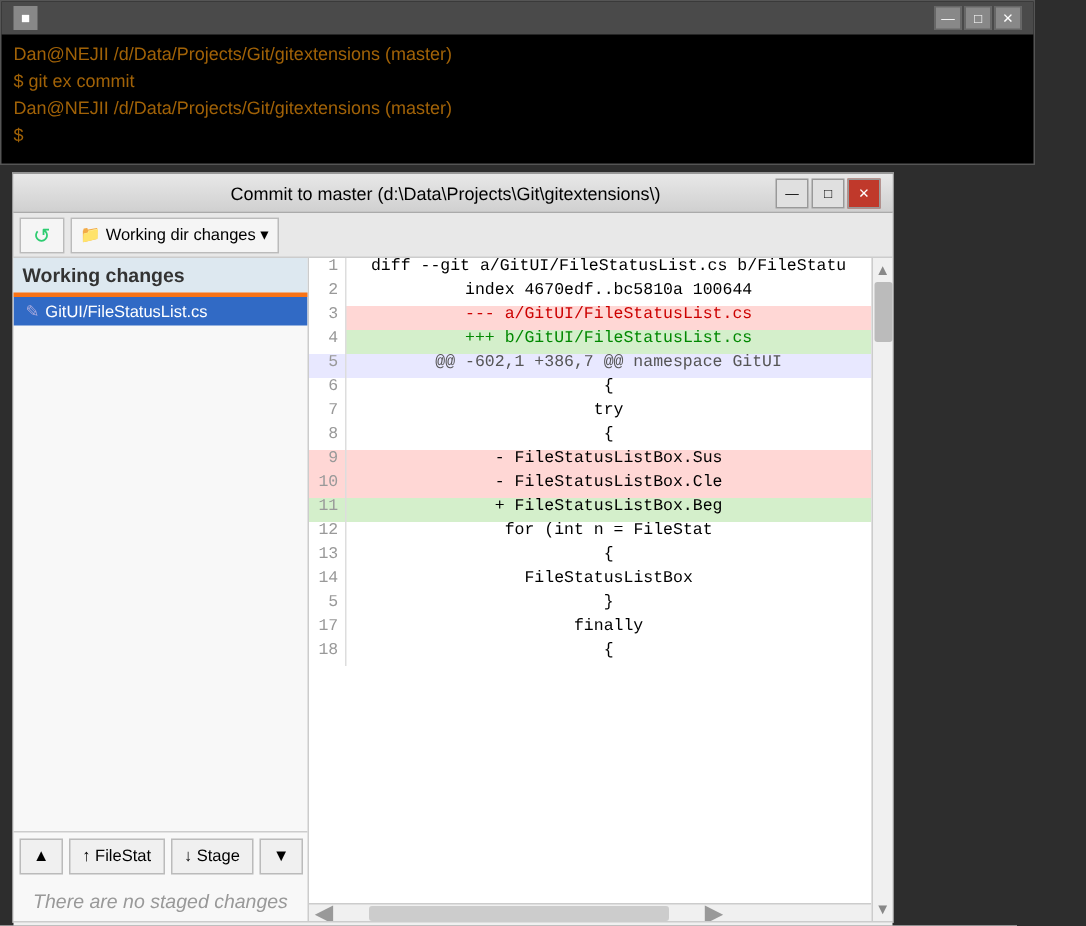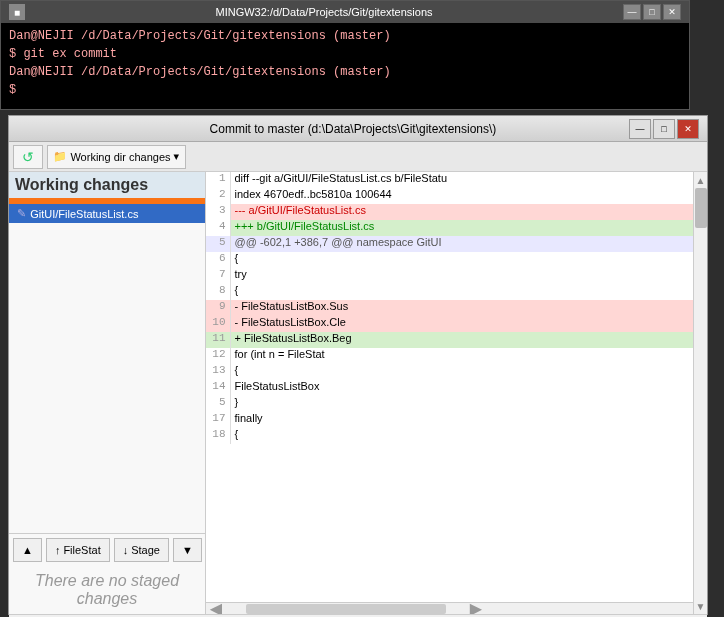--- a/index.html
+++ b/index.html
@@ -41,31 +41,31 @@
       width: 18px; height: 16px;
       background: #888;
       border: 1px solid #666;
       font-size: 9px;
       color: #fff;
       display: flex; align-items: center; justify-content: center;
       cursor: pointer;
     }
     .terminal-content {
       padding: 4px 8px;
-      font-family: Liberation Mono, monospace;
+      font-family: Liberation Sans, sans-serif;
       font-size: 12px;
-      color: #fca5a5;
+      color: #a16207;
       line-height: 1.5;
     }
 
     
     .commit-window {
       position: absolute;
       top: 115px; left: 8px;
-      width: 700px; height: 500px;
+      width: 588px; height: 500px;
       background: #f0f0f0;
       border: 1px solid #999;
     }
     .commit-titlebar {
       background: linear-gradient(to bottom, #e8e8e8, #d0d0d0);
       height: 26px;
       display: flex;
       align-items: center;
       padding: 0 8px;
       border-bottom: 1px solid #aaa;
@@ -127,23 +127,23 @@
     
     .left-panel {
       width: 197px;
       border-right: 1px solid #ccc;
       background: #f8f8f8;
       display: flex;
       flex-direction: column;
     }
     .working-changes-header {
       background: #dde8f0;
-      border-bottom: 6px solid #f97316;
+      border-bottom: 3px solid #f97316;
       padding: 4px 6px;
-      font-size: 16px;
+      font-size: 13px;
       font-weight: bold;
       color: #333;
       display: flex; align-items: center; gap: 4px;
     }
     .file-list {
       flex: 1;
       overflow-y: auto;
     }
     .file-item {
       padding: 3px 8px;
@@ -163,21 +163,21 @@
       display: flex; align-items: center; gap: 4px;
     }
     .stage-btn {
       height: 24px; padding: 0 8px;
       background: #f0f0f0; border: 1px solid #bbb;
       font-size: 11px; cursor: pointer;
       display: flex; align-items: center; gap: 3px;
     }
     .staged-section {
       padding: 6px 8px;
-      font-size: 16px; color: #999;
+      font-size: 13px; color: #999;
       font-style: italic;
       text-align: center;
     }
 
     
     .right-panel {
       flex: 1;
       display: flex;
       flex-direction: column;
       background: #fff;
@@ -202,21 +202,21 @@
       font-size: 11px;
     }
     .line-num {
       color: #999;
       border-right: 1px solid #ddd;
       width: 24px;
       text-align: right;
       padding-right: 4px;
       user-select: none;
     }
-    .diff-content { font-family: Liberation Sans, sans-serif; }
+    .diff-content { font-family: Liberation Mono, monospace; text-align: center; }
     .diff-removed { background: #ffd7d5; }
     .diff-added { background: #d4efcb; }
     .diff-header { background: #e8e8ff; color: #555; }
 
     
     .h-scroll-area {
       height: 12px;
       background: #f0f0f0;
       border-top: 1px solid #ccc;
       display: flex; align-items: center;
@@ -250,21 +250,20 @@
       background: #bbb; border-radius: 2px;
       margin: 0 1px;
     }
   </style>
 </head>
 <body>
 
 <div class="terminal-window">
   <div class="terminal-titlebar">
     <div class="terminal-icon">■</div>
-    <span class="terminal-title">MINGW32:/d/Data/Projects/Git/gitextensions</span>
     <div class="terminal-controls">
       <div class="terminal-btn">—</div>
       <div class="terminal-btn">□</div>
       <div class="terminal-btn">✕</div>
     </div>
   </div>
   <div class="terminal-content">
     <div>Dan@NEJII /d/Data/Projects/Git/gitextensions (master)</div>
     <div>$ git ex commit</div>
     <div>Dan@NEJII /d/Data/Projects/Git/gitextensions (master)</div>

